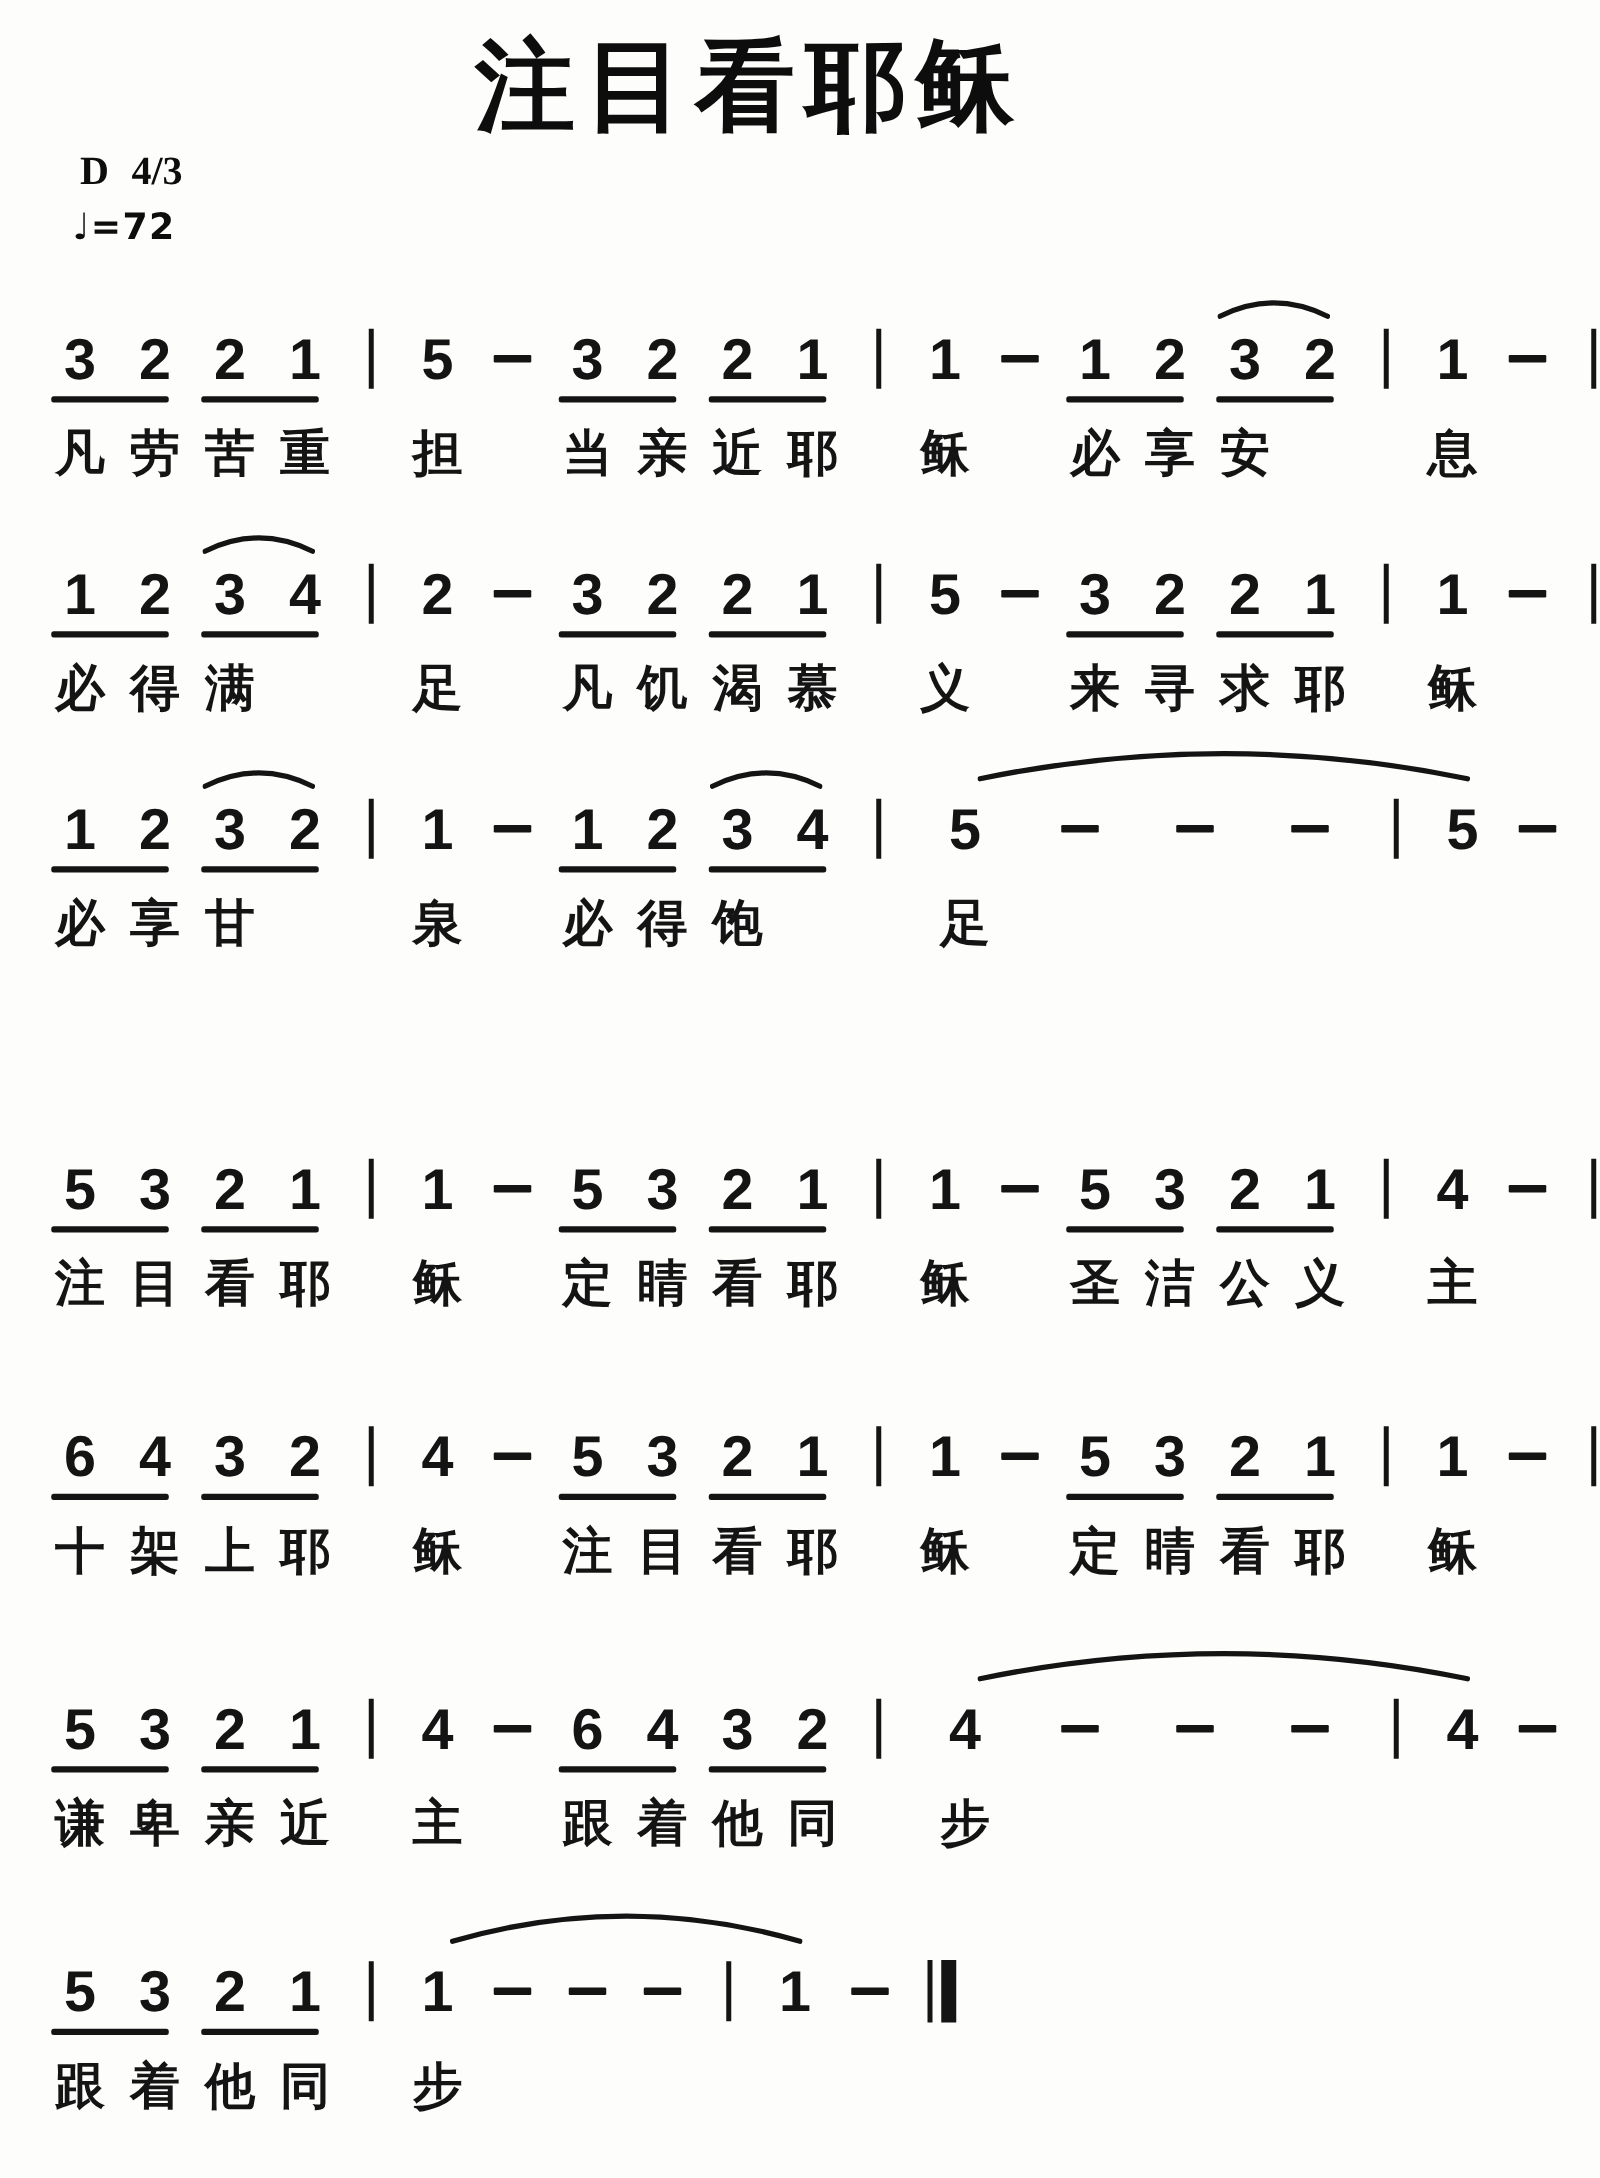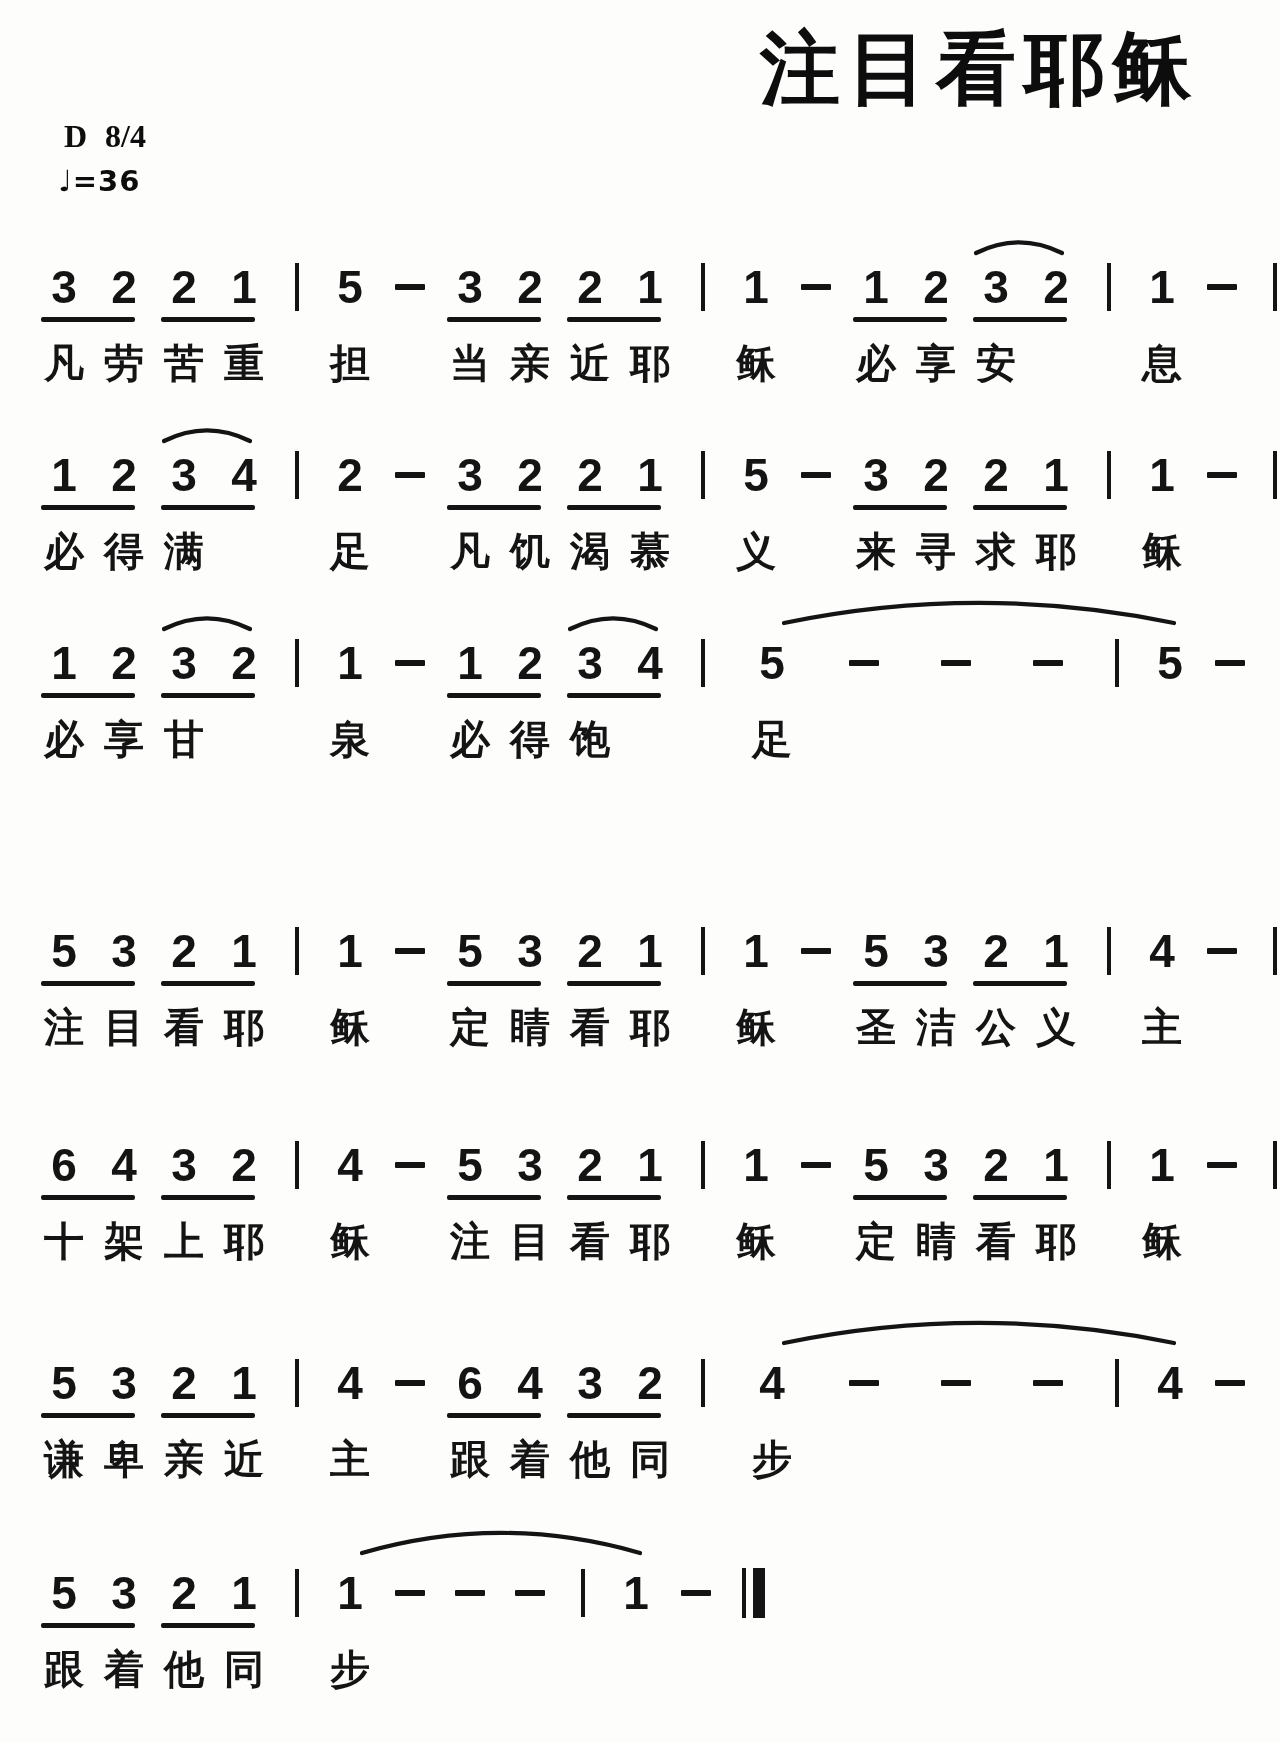--- a/index.html
+++ b/index.html
@@ -7,21 +7,21 @@
     width:1280px;height:1742px;
     background:#fdfdfc;color:#141414;
     font-family:"Liberation Sans", sans-serif;
     overflow:hidden;position:relative;
   }
   .page{width:1280px;height:1742px;position:relative;}
   
   .header{position:relative;height:240px;}
   .title{
     position:absolute;left:0;right:0;top:16px;
-    text-align:right;padding-right:80px;
+    text-align:center;padding-right:80px;
     font-family:"Liberation Serif", serif;
     font-size:80px;font-weight:900;letter-spacing:8px;
     color:#0d0d0d;
   }
   .credits{position:absolute;left:978px;top:90px;width:260px;}
   .credit-line{
     font-size:27px;font-weight:700;letter-spacing:2px;
     color:#0d0d0d;line-height:34px;margin-bottom:17px;
     font-family:"Liberation Sans", sans-serif;
   }
@@ -68,22 +68,22 @@
   .end-thick{width:12px;height:50px;background:#141414;}
   .arc{position:absolute;pointer-events:none;}
   .arc path{stroke:#141414;stroke-width:4.2;fill:none;stroke-linecap:round;}
 </style>
 </head>
 <body>
 
 <div class="page">
   <div class="header">
     <div class="title">注目看耶稣</div>
-    <div class="keysig">D 8/4</div>
-    <div class="tempo">♩=36</div>
+    <div class="keysig">D 4/3</div>
+    <div class="tempo">♩=72</div>
   </div>
   <div class="score">
       <div class="m-line m-line-1">
         <div class="tok-row">
           <span class="beam-group">
             <div class="cell" style="width: 60px;">
               <span class="num">3</span>
               <span class="lyr">凡</span>
             </div>
             <div class="cell" style="width: 60px;">

